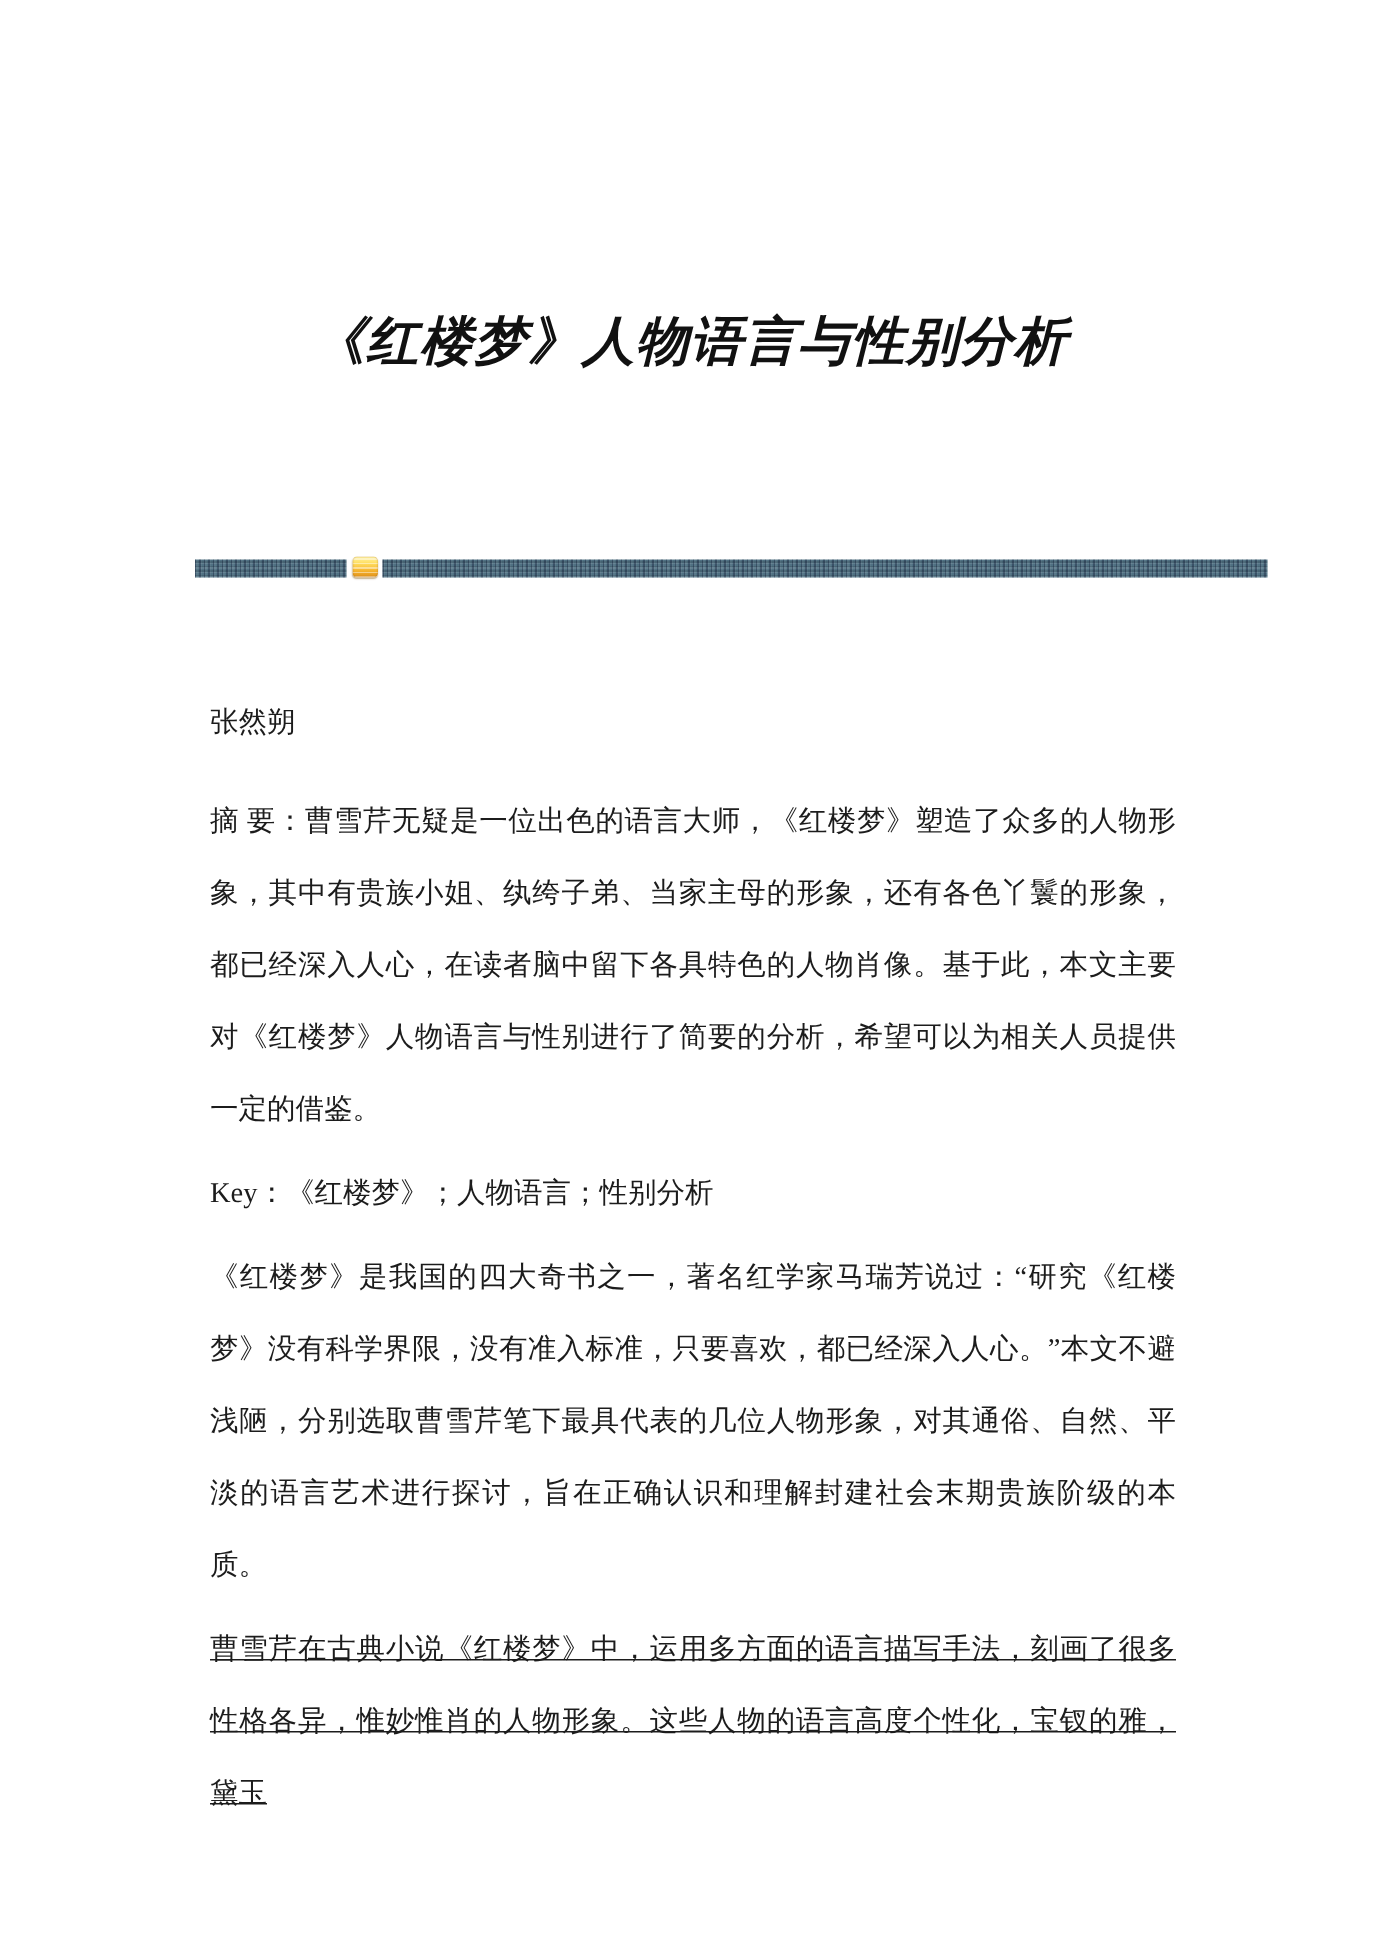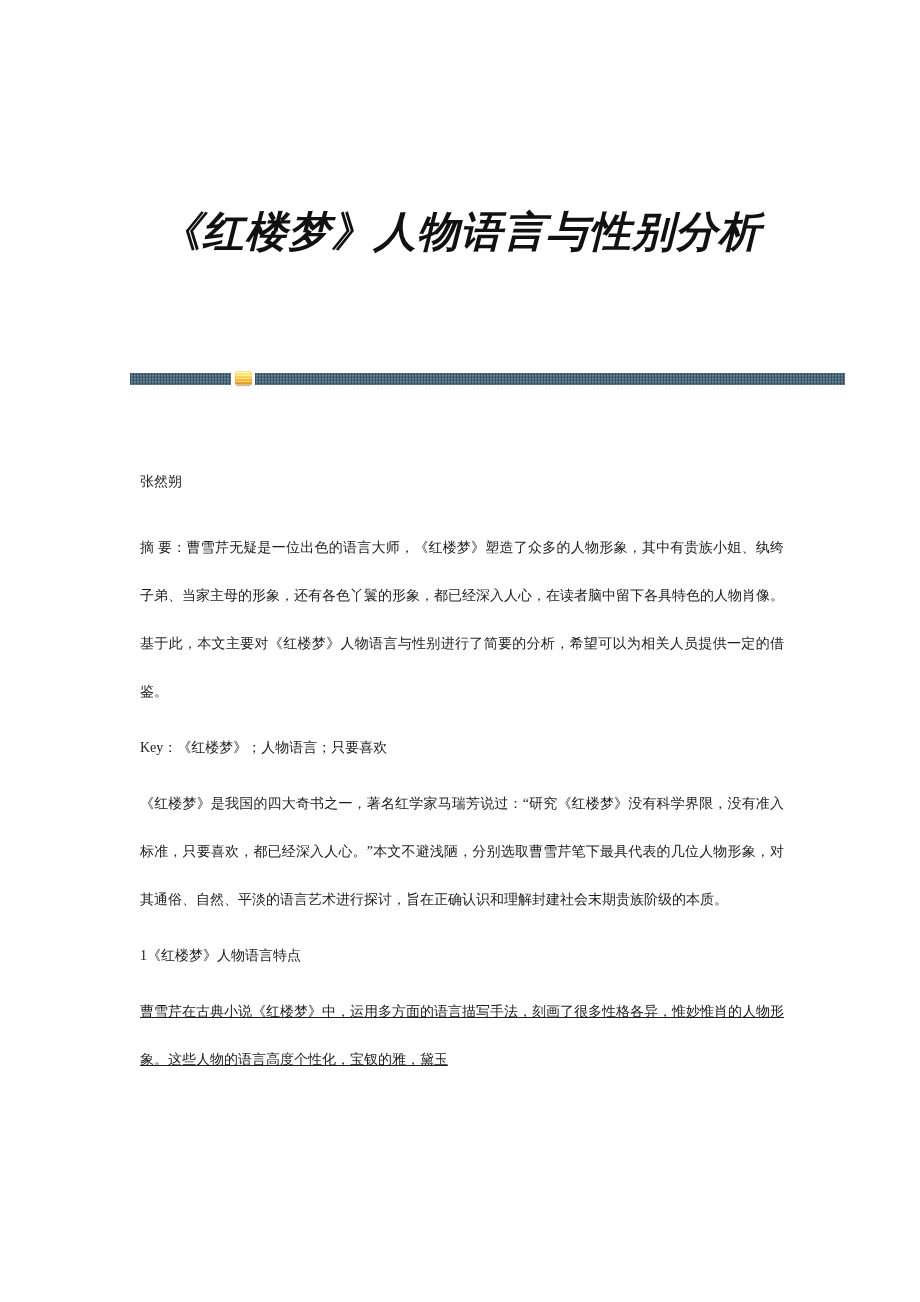--- a/index.html
+++ b/index.html
@@ -16,21 +16,21 @@
     font-family: "Liberation Serif", "DejaVu Serif", serif;
     color: #1a1a1a;
   }
   .doc-title {
     position: absolute;
     top: 204px;
     left: 0;
     width: 920px;
     margin: 0;
     text-align: center;
-    font-size: 42px;
+    font-size: 35px;
     font-weight: 600;
     font-style: italic;
     letter-spacing: 1px;
     color: #111111;
     white-space: nowrap;
   }
   .divider {
     position: absolute;
     top: 372px;
     left: 130px;
@@ -59,21 +59,21 @@
     background-image:
       repeating-linear-gradient(0deg, rgba(255,255,255,0.45) 0 1px, rgba(0,0,0,0) 1px 3px),
       linear-gradient(180deg, #fff3a6 0%, #ffe065 30%, #f6b42c 68%, #dd8f1b 100%);
     box-shadow: 0 1px 1px rgba(120,80,0,0.45), inset 0 0 1px rgba(150,90,0,0.8);
   }
   .text-column {
     position: absolute;
     left: 140px;
     top: 458px;
     width: 644px;
-    font-size: 14px;
+    font-size: 19px;
     line-height: 48px;
     text-align: justify;
     text-justify: inter-character;
     color: #1c1c1c;
   }
   .author-line {
     margin: 0 0 18px 0;
     text-align: left;
   }
   .text-column p {
@@ -99,22 +99,21 @@
     <div class="divider-seg left"></div>
     <div class="gold-icon"></div>
     <div class="divider-seg right"></div>
   </div>
 
   <div class="text-column">
     <div class="author-line">张然朔</div>
 
     <p>摘 要：曹雪芹无疑是一位出色的语言大师，《红楼梦》塑造了众多的人物形象，其中有贵族小姐、纨绔子弟、当家主母的形象，还有各色丫鬟的形象，都已经深入人心，在读者脑中留下各具特色的人物肖像。基于此，本文主要对《红楼梦》人物语言与性别进行了简要的分析，希望可以为相关人员提供一定的借鉴。</p>
 
-    <p>Key：《红楼梦》；人物语言；只要喜欢</p>
+    <p>Key：《红楼梦》；人物语言；性别分析</p>
 
     <p>《红楼梦》是我国的四大奇书之一，著名红学家马瑞芳说过：“研究《红楼梦》没有科学界限，没有准入标准，只要喜欢，都已经深入人心。”本文不避浅陋，分别选取曹雪芹笔下最具代表的几位人物形象，对其通俗、自然、平淡的语言艺术进行探讨，旨在正确认识和理解封建社会末期贵族阶级的本质。</p>
 
-    <p class="section-heading">1《红楼梦》人物语言特点</p>
 
     <p class="last-para">曹雪芹在古典小说《红楼梦》中，运用多方面的语言描写手法，刻画了很多性格各异，惟妙惟肖的人物形象。这些人物的语言高度个性化，宝钗的雅，黛玉</p>
   </div>
 
 </div>
 
 </body></html>

